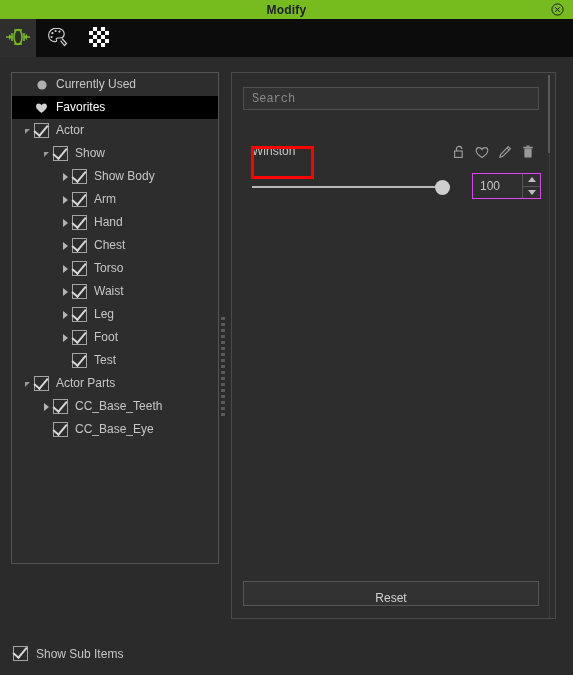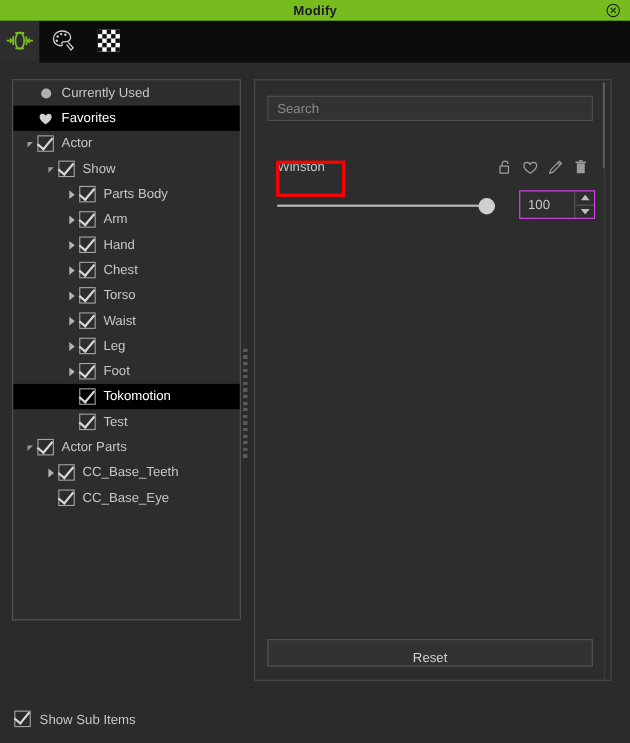--- a/index.html
+++ b/index.html
@@ -234,21 +234,21 @@
     position: absolute;
     left: 11px;
     top: 14px;
     width: 296px;
     height: 23px;
     background: #323232;
     border: 1px solid #4f4f4f;
     box-sizing: border-box;
     color: #888888;
     font-size: 12px;
-    font-family: Liberation Sans, sans-serif;
+    font-family: Liberation Mono, monospace;
     padding: 0 8px;
     outline: none;
   }
   .search-box::placeholder { color: #8a8a8a; }
 
   .prop-block {
     position: absolute;
     left: 11px;
     top: 62px;
     width: 300px;
@@ -542,21 +542,21 @@
             <span class="label">Actor</span>
           </div>
           <div class="tree-row" style="padding-left: 27px;">
             <span class="arrow expanded"></span>
             <span class="cbox checked"></span>
             <span class="label">Show</span>
           </div>
           <div class="tree-row" style="padding-left: 46px;">
             <span class="arrow collapsed"></span>
             <span class="cbox checked"></span>
-            <span class="label">Parts Body</span>
+            <span class="label">Show Body</span>
           </div>
           <div class="tree-row" style="padding-left: 46px;">
             <span class="arrow collapsed"></span>
             <span class="cbox checked"></span>
             <span class="label">Arm</span>
           </div>
           <div class="tree-row" style="padding-left: 46px;">
             <span class="arrow collapsed"></span>
             <span class="cbox checked"></span>
             <span class="label">Hand</span>
@@ -578,25 +578,20 @@
           </div>
           <div class="tree-row" style="padding-left: 46px;">
             <span class="arrow collapsed"></span>
             <span class="cbox checked"></span>
             <span class="label">Leg</span>
           </div>
           <div class="tree-row" style="padding-left: 46px;">
             <span class="arrow collapsed"></span>
             <span class="cbox checked"></span>
             <span class="label">Foot</span>
-          </div>
-          <div class="tree-row selected" style="padding-left: 46px;">
-            <span class="arrow none"></span>
-            <span class="cbox checked"></span>
-            <span class="label">Tokomotion</span>
           </div>
           <div class="tree-row" style="padding-left: 46px;">
             <span class="arrow none"></span>
             <span class="cbox checked"></span>
             <span class="label">Test</span>
           </div>
           <div class="tree-row" style="padding-left: 8px;">
             <span class="arrow expanded"></span>
             <span class="cbox checked"></span>
             <span class="label">Actor Parts</span>

